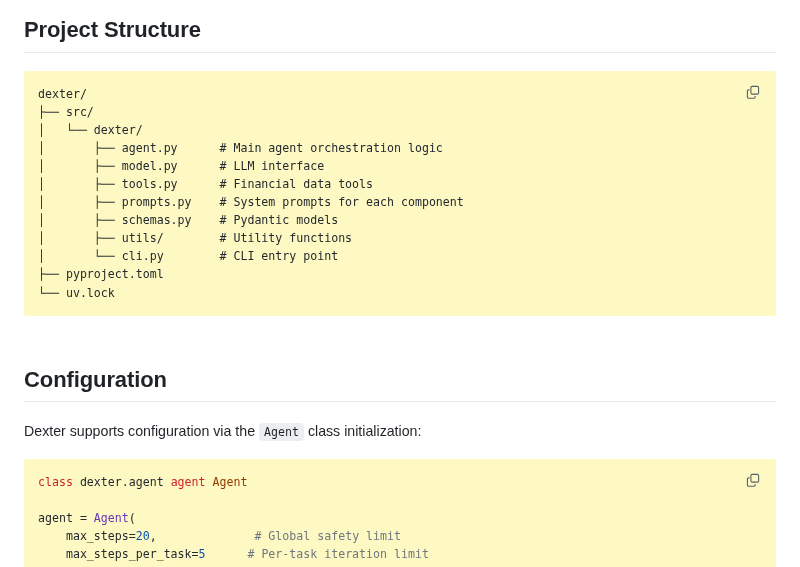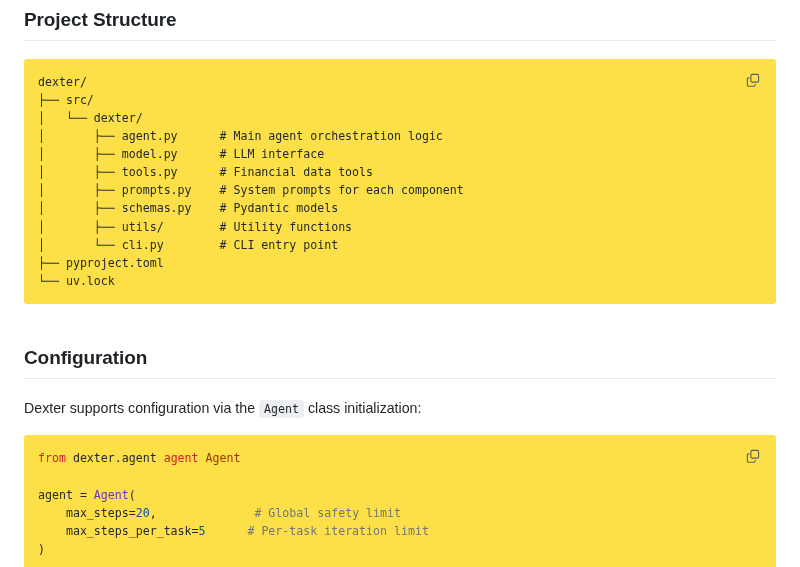--- a/index.html
+++ b/index.html
@@ -16,40 +16,40 @@
     -webkit-font-smoothing: antialiased;
   }
   .page {
     padding: 0 24px;
     box-sizing: border-box;
     width: 800px;
   }
 
   
   .section-heading {
-    font-size: 19px;
+    font-size: 22px;
     font-weight: 600;
     line-height: 1.25;
     letter-spacing: -0.1px;
     color: #1f2328;
     margin: 0;
-    padding-top: 8px;
+    padding-top: 16px;
     padding-bottom: 8px;
   }
   .heading-rule {
     height: 1px;
     background: #e8eaed;
     border: 0;
     margin: 0 0 18px 0;
   }
 
   
   .code-block {
     position: relative;
-    background: #fde047;
+    background: #fef9c3;
     border-radius: 3px;
     padding: 14px 16px 14px 14px;
     box-sizing: border-box;
   }
   .code-block pre {
     margin: 0;
     font-family: "DejaVu Sans Mono", "Liberation Mono", monospace;
     font-size: 11.6px;
     line-height: 18.1px;
     color: #24292f;
@@ -139,21 +139,21 @@
     <span>class initialization:</span>
   </p>
 
   <div class="code-block">
     <button class="copy-btn" title="Copy">
       <svg width="14" height="14" viewBox="0 0 16 16" fill="none" stroke="currentColor" stroke-width="1.25">
         <rect x="5.6" y="1.6" width="8.8" height="8.8" rx="1.4"></rect>
         <path d="M10.4 12.6v1.1a1.4 1.4 0 0 1-1.4 1.4H3.0a1.4 1.4 0 0 1-1.4-1.4V7.0a1.4 1.4 0 0 1 1.4-1.4h1.1"></path>
       </svg>
     </button>
-    <pre><code id="py-code"><span class="tok-kw">from</span><span class="tok-plain"> dexter.agent </span><span class="tok-kw">agent</span><span class="tok-plain"> </span><span class="tok-cls">Agent</span>
+    <pre><code id="py-code"><span class="tok-kw">class</span><span class="tok-plain"> dexter.agent </span><span class="tok-kw">agent</span><span class="tok-plain"> </span><span class="tok-cls">Agent</span>
 
 <span class="tok-plain">agent </span><span class="tok-plain">=</span><span class="tok-plain"> </span><span class="tok-fn">Agent</span><span class="tok-plain">(</span>
 <span class="tok-plain">    max_steps</span><span class="tok-plain">=</span><span class="tok-num">20</span><span class="tok-plain">,              </span><span class="tok-cmt"># Global safety limit</span>
 <span class="tok-plain">    max_steps_per_task</span><span class="tok-plain">=</span><span class="tok-num">5</span><span class="tok-plain">      </span><span class="tok-cmt"># Per-task iteration limit</span>
 <span class="tok-plain">)</span></code></pre>
   </div>
 
 </div>
 
 </body></html>

